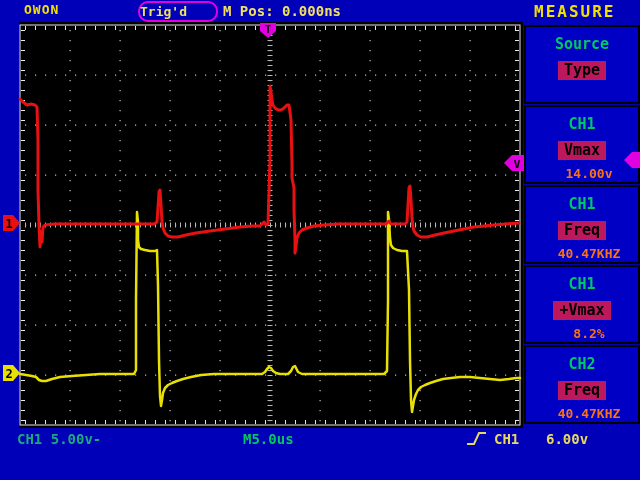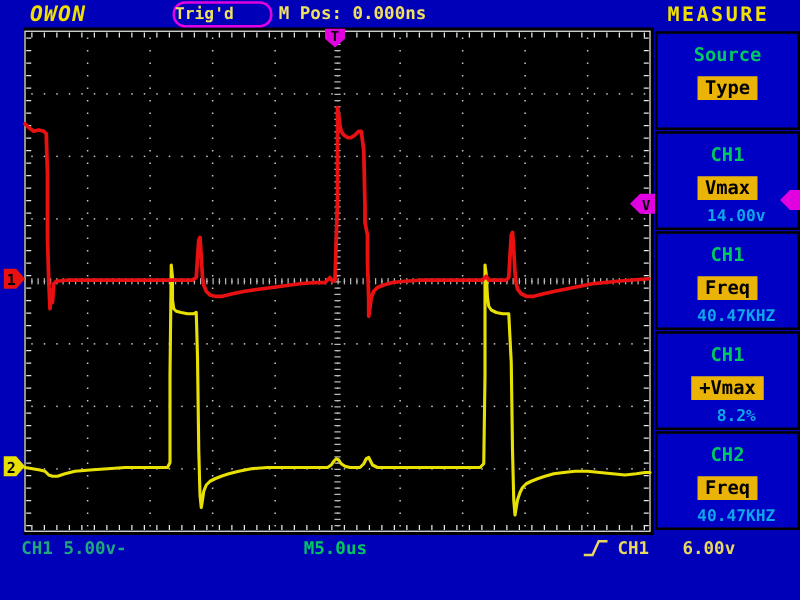--- a/index.html
+++ b/index.html
@@ -1,35 +1,35 @@
 <!DOCTYPE html>
 <html><head>
 <meta charset="utf-8">
 <style>
   html,body{margin:0;padding:0;}
   .screen{position:relative;width:640px;height:480px;background:#0000b8;overflow:hidden;
           font-family:"DejaVu Sans Mono","Liberation Mono",monospace;font-weight:bold;}
   
   .topbar{position:absolute;left:0;top:0;width:640px;height:22px;z-index:2;}
-  .logo{position:absolute;left:24px;top:2px;font-size:17px;color:#f0e000;letter-spacing:1px;font-style:italic;}
+  .logo{position:absolute;left:24px;top:2px;font-size:13px;color:#f0e000;letter-spacing:1px;}
   .trig-badge{position:absolute;left:138px;top:1px;width:76px;height:17px;border:2px solid #e000e0;
               border-radius:10px;color:#f0e060;font-size:13px;line-height:17px;}
   .mpos{position:absolute;left:223px;top:3px;font-size:14px;color:#f0e060;}
   .measure{position:absolute;left:534px;top:2px;font-size:16px;color:#f0e000;letter-spacing:2px;}
   
   .scope-panel{position:absolute;left:19px;top:22px;width:504px;height:406px;background:#000;z-index:0;}
   svg.overlay{position:absolute;left:0;top:0;z-index:1;pointer-events:none;}
   
   .menu{position:absolute;left:523px;top:22px;width:117px;height:406px;z-index:2;}
   .menu-box{position:absolute;left:1px;width:112px;height:75px;border:2px solid #000;
             display:flex;flex-direction:column;align-items:center;background:#0000c4;}
   .menu-label{margin-top:8px;font-size:15px;color:#00c860;line-height:18px;}
-  .menu-btn{margin-top:8px;font-size:15px;color:#000;background:#eab308;line-height:19px;
+  .menu-btn{margin-top:8px;font-size:15px;color:#000;background:#be185d;line-height:19px;
             padding:0 6px;}
-  .menu-value{margin-top:6px;font-size:13px;color:#0ea5e9;min-height:15px;margin-left:14px;}
+  .menu-value{margin-top:6px;font-size:13px;color:#f97316;min-height:15px;margin-left:14px;}
   .menu-arrow{position:absolute;left:624px;top:150px;z-index:3;}
   
   .statusbar{position:absolute;left:0;top:430px;width:640px;height:20px;z-index:2;font-size:14px;}
   .st{position:absolute;top:1px;}
   .st-ch1{left:17px;color:#1ea87c;}
   .st-ch2{left:137px;color:#1ea87c;}
   .st-tb{left:243px;color:#00c860;}
   .st-slope{left:466px;top:0px;}
   .st-src{left:494px;color:#e8d860;}
   .st-lvl{left:546px;color:#e8d860;}

